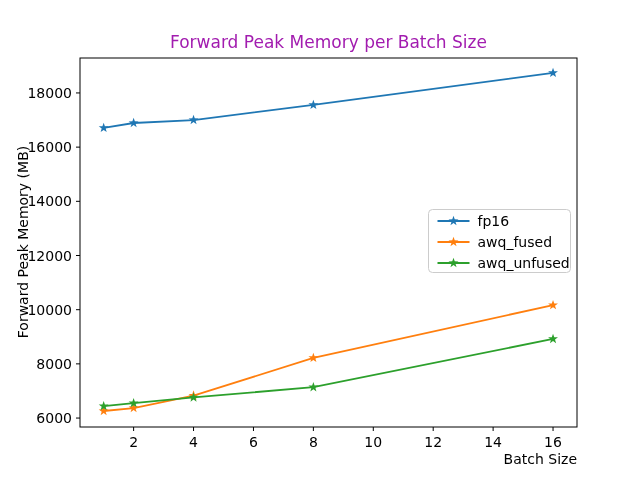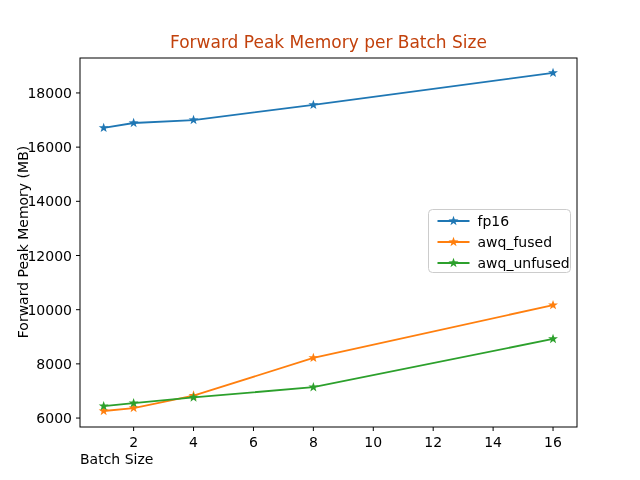--- a/index.html
+++ b/index.html
@@ -17,29 +17,29 @@
     height: 480px;
     background: #ffffff;
   }
   .chart-title {
     position: absolute;
     left: 80px;
     width: 497px;
     top: 32px;
     text-align: center;
     font-size: 17px;
-    color: #c2410c;
+    color: #a21caf;
     white-space: nowrap;
   }
   .x-label {
     position: absolute;
     left: 80px;
     width: 497px;
     top: 451px;
-    text-align: left;
+    text-align: right;
     font-size: 14px;
     color: #000000;
     white-space: nowrap;
   }
   .y-label {
     position: absolute;
     left: 23px;
     top: 242px;
     transform: translate(-50%, -50%) rotate(-90deg);
     font-size: 14px;

